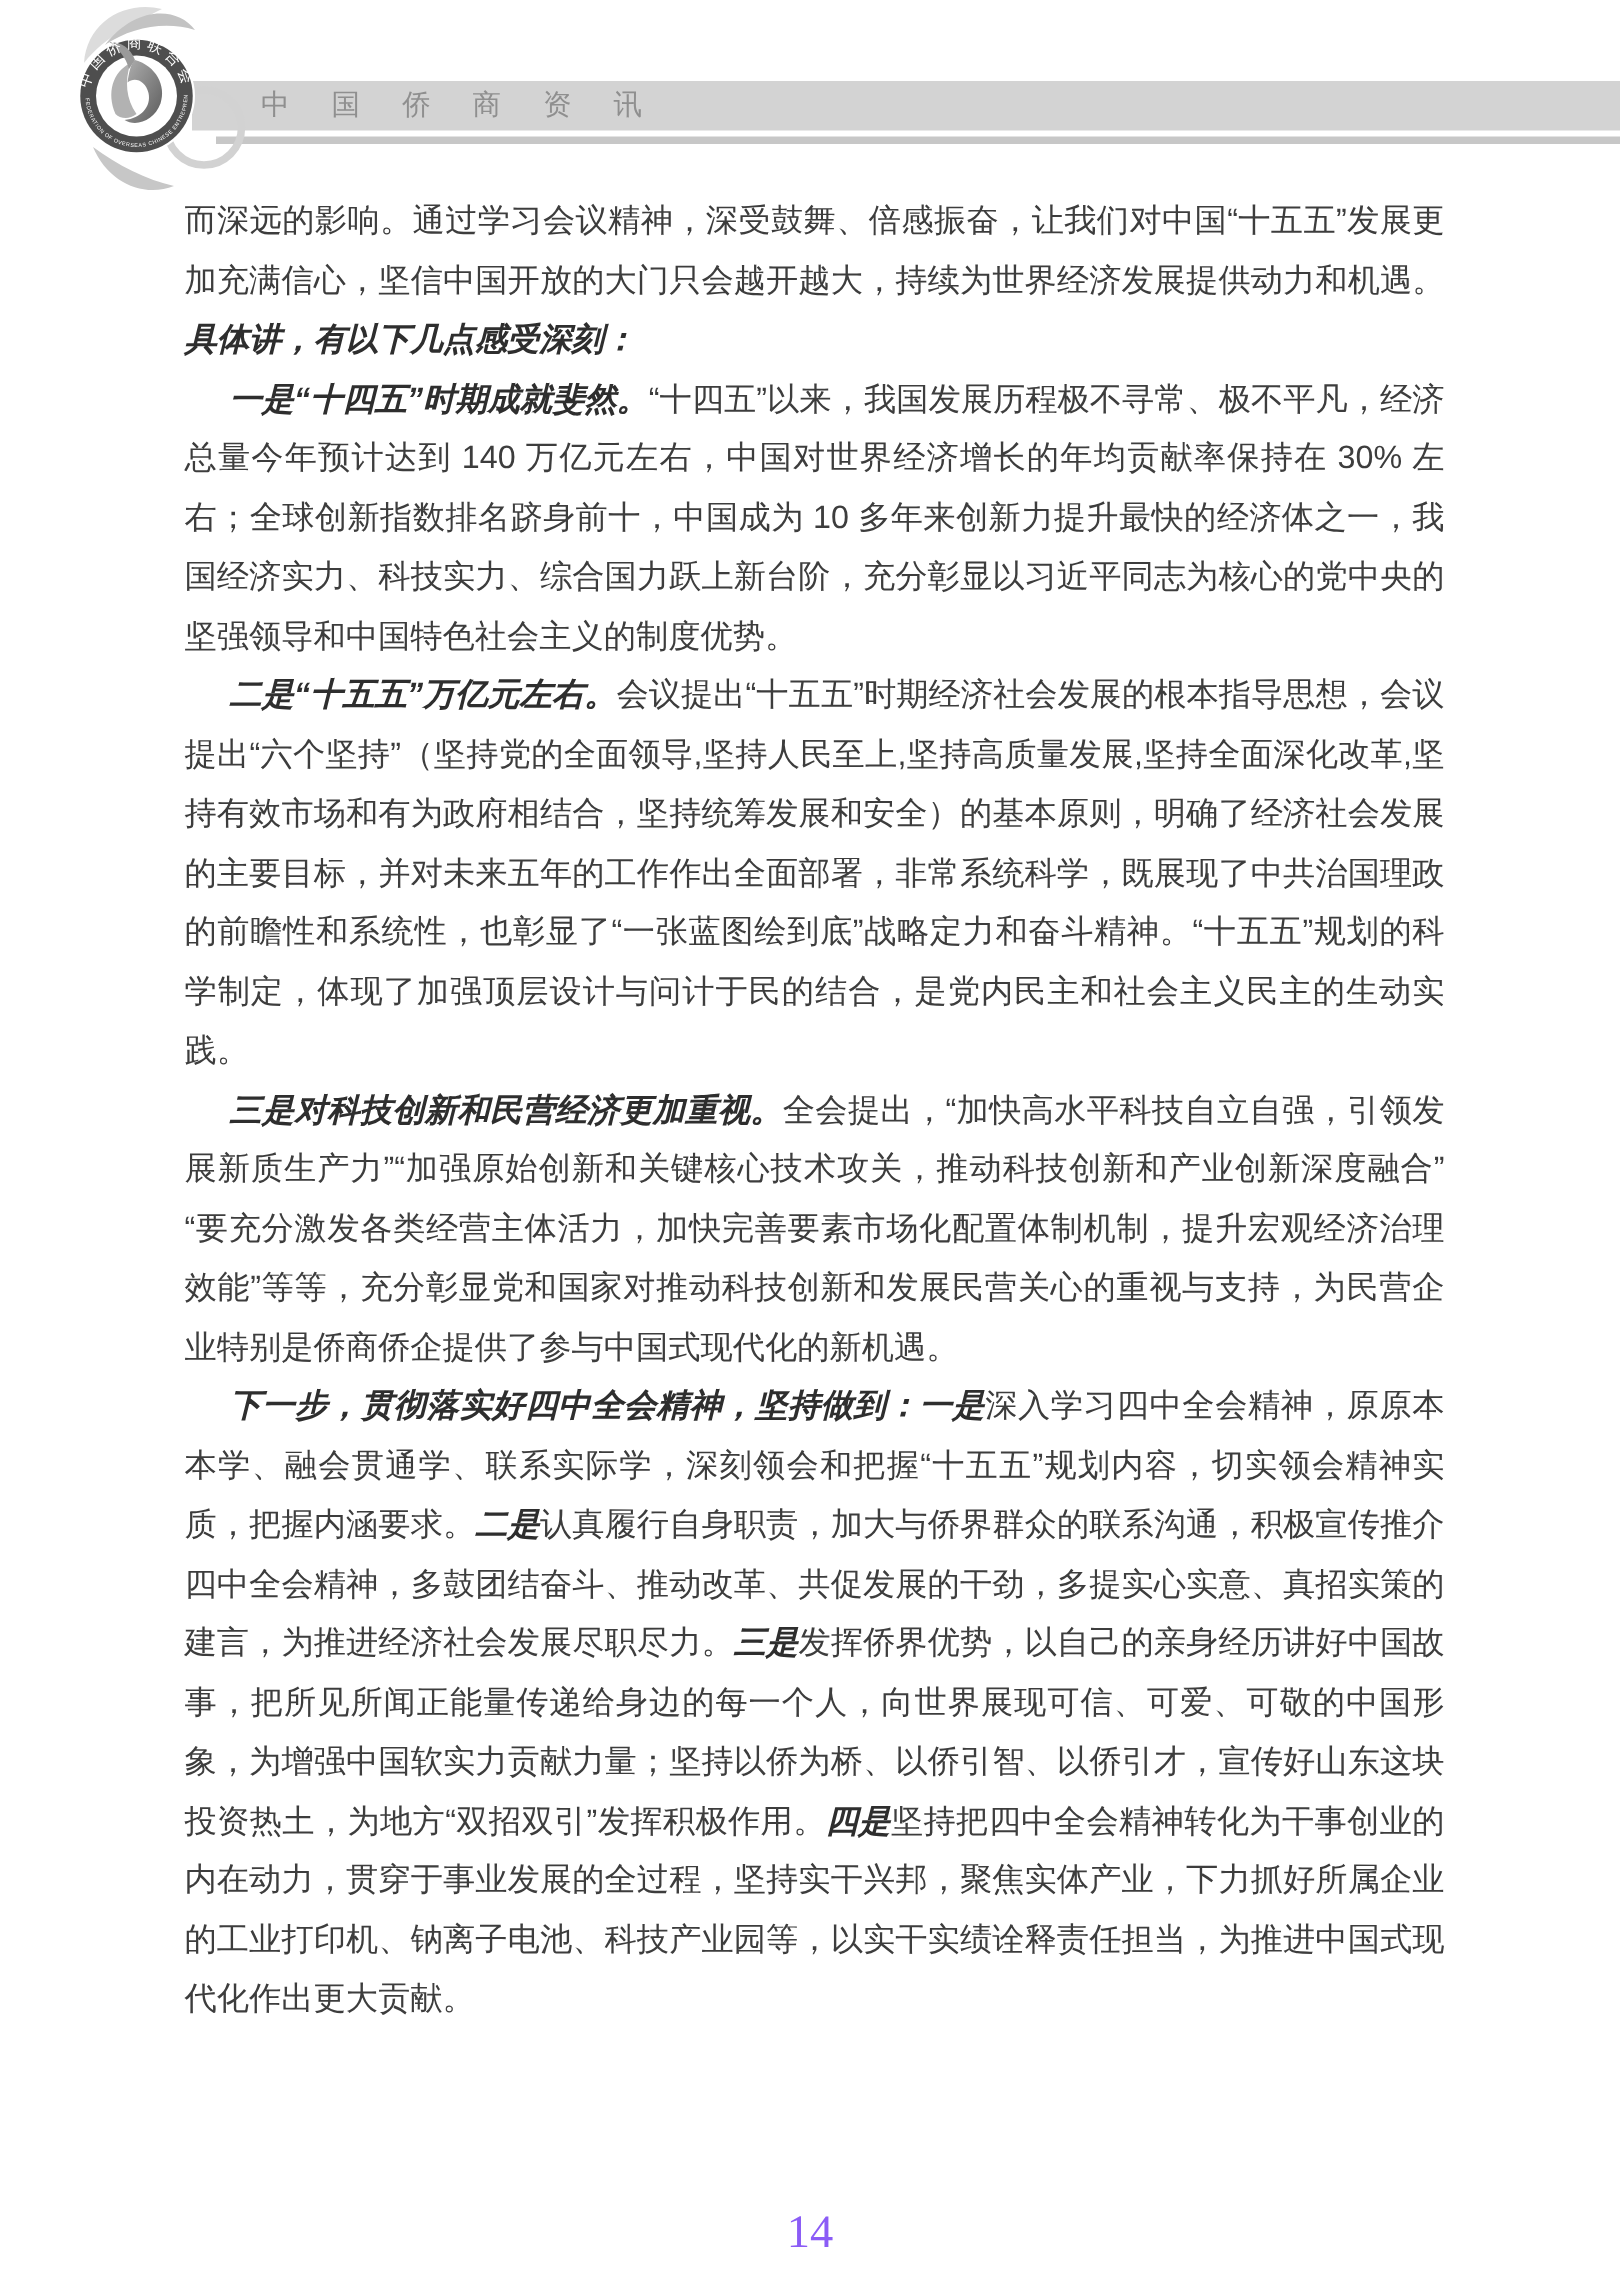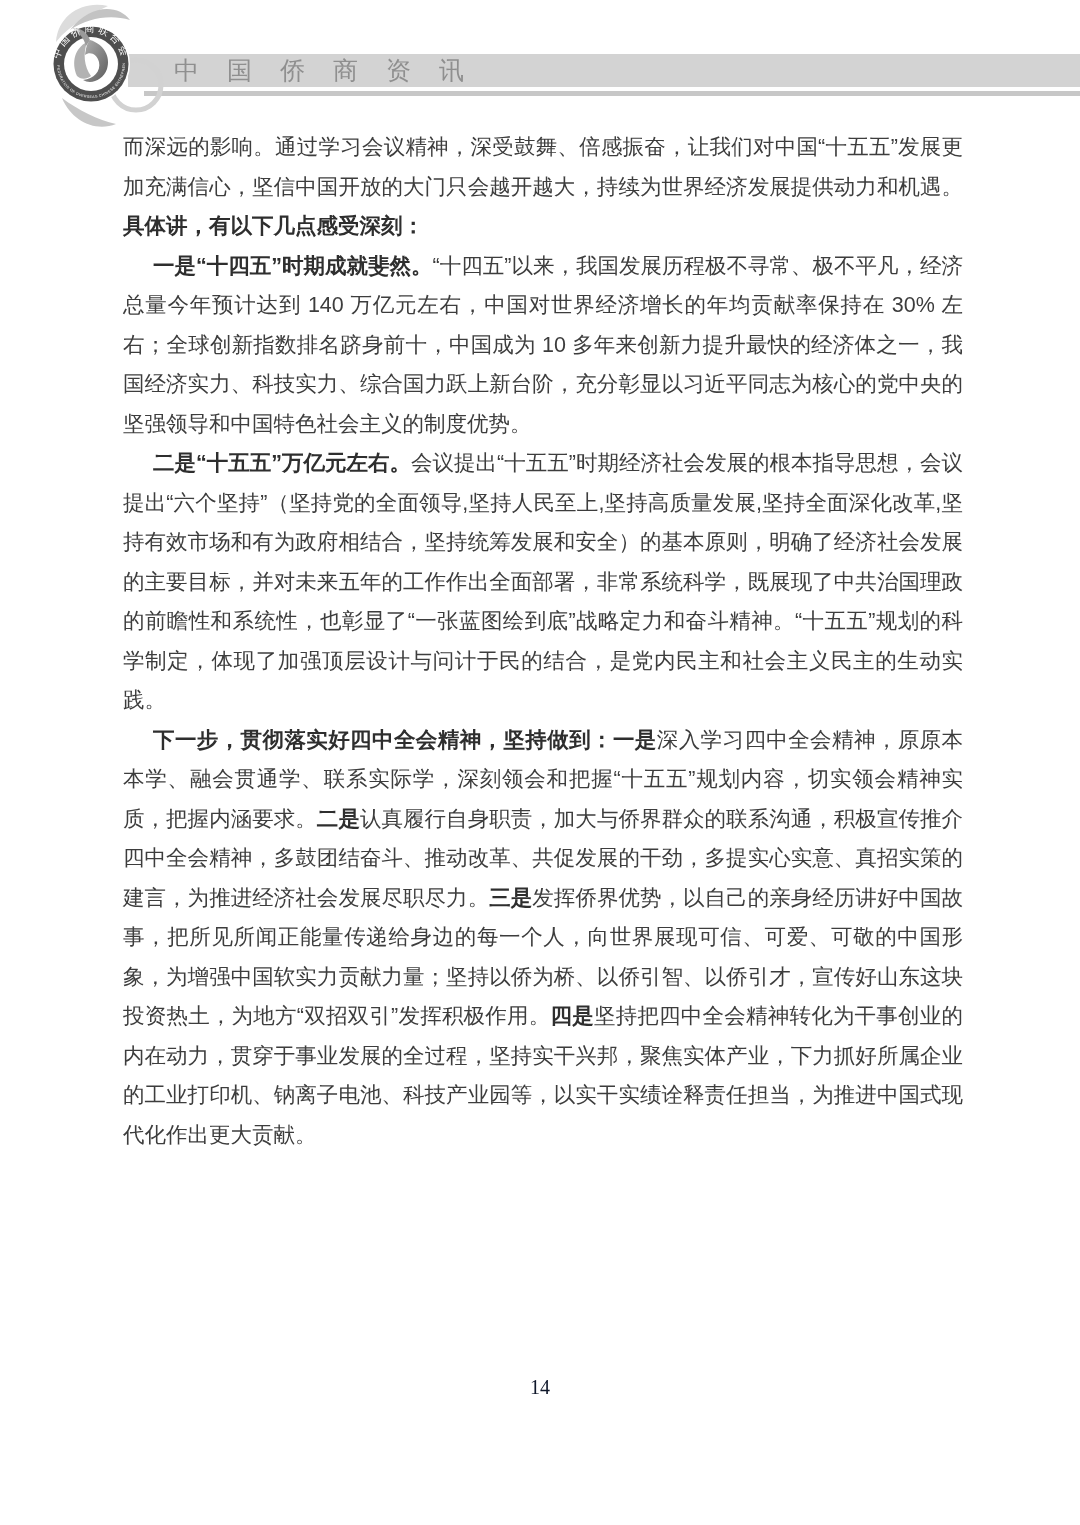--- a/index.html
+++ b/index.html
@@ -15,21 +15,21 @@
   
   .band {
     position: absolute;
     left: 128px; top: 54px; right: 0;
     height: 33px;
     background: #d3d3d3;
   }
   .band-title {
     margin-left: 46px;
     line-height: 33px;
-    font-size: 25px;
+    font-size: 19px;
     color: #8f8f8f;
     letter-spacing: 28px;
     white-space: nowrap;
   }
   .thinline {
     position: absolute;
     left: 144px; top: 91px; right: 0;
     height: 5px;
     background: #c7c7c7;
   }
@@ -43,30 +43,30 @@
     position: absolute;
     left: 123px; top: 128px;
     width: 840px;
     font-size: 21.5px;
     line-height: 39.5px;
     color: #3d3d3d;
     text-align: justify;
   }
   .article p { margin: 0; }
   .article p.indent { text-indent: 30px; }
-  .bold { font-weight: bold; color: #2e2e2e; }
+  .bold { font-weight: bold; color: #2e2e2e; font-style: italic; }
   .byline, .source { text-align: right; text-indent: 0; }
   
   .pagenum {
     position: absolute;
-    top: 1376px; left: 0;
+    top: 1470px; left: 0;
     width: 100%;
     text-align: center;
-    font-size: 20px;
-    color: #0f172a;
+    font-size: 31px;
+    color: #8b5cf6;
     font-family: "Liberation Serif", serif;
   }
 </style>
 </head>
 <body>
 
 <div class="page">
 
   <div class="band">
     <div class="band-title">中国侨商资讯</div>
@@ -104,18 +104,19 @@
     <text font-size="3.6" fill="#ffffff" letter-spacing="0.4">
       <textPath href="#arcBot" startOffset="50%" text-anchor="middle">CHINA FEDERATION OF OVERSEAS CHINESE ENTREPRENEURS</textPath>
     </text>
   </svg>
 
   <div class="article">
     <div>
         <p class=""><span>而深远的影响。通过学习会议精神，深受鼓舞、倍感振奋，让我们对中国“十五五”发展更加充满信心，坚信中国开放的大门只会越开越大，持续为世界经济发展提供动力和机遇。</span><span class="bold">具体讲，有以下几点感受深刻：</span></p>
         <p class="indent"><span class="bold">一是“十四五”时期成就斐然。</span><span>“十四五”以来，我国发展历程极不寻常、极不平凡，经济总量今年预计达到 140 万亿元左右，中国对世界经济增长的年均贡献率保持在 30% 左右；全球创新指数排名跻身前十，中国成为 10 多年来创新力提升最快的经济体之一，我国经济实力、科技实力、综合国力跃上新台阶，充分彰显以习近平同志为核心的党中央的坚强领导和中国特色社会主义的制度优势。</span></p>
         <p class="indent"><span class="bold">二是“十五五”万亿元左右。</span><span>会议提出“十五五”时期经济社会发展的根本指导思想，会议提出“六个坚持”（坚持党的全面领导,坚持人民至上,坚持高质量发展,坚持全面深化改革,坚持有效市场和有为政府相结合，坚持统筹发展和安全）的基本原则，明确了经济社会发展的主要目标，并对未来五年的工作作出全面部署，非常系统科学，既展现了中共治国理政的前瞻性和系统性，也彰显了“一张蓝图绘到底”战略定力和奋斗精神。“十五五”规划的科学制定，体现了加强顶层设计与问计于民的结合，是党内民主和社会主义民主的生动实践。</span></p>
+        <p class="indent"><span class="bold">三是对科技创新和民营经济更加重视。</span><span>全会提出，“加快高水平科技自立自强，引领发展新质生产力”“加强原始创新和关键核心技术攻关，推动科技创新和产业创新深度融合”“要充分激发各类经营主体活力，加快完善要素市场化配置体制机制，提升宏观经济治理效能”等等，充分彰显党和国家对推动科技创新和发展民营关心的重视与支持，为民营企业特别是侨商侨企提供了参与中国式现代化的新机遇。</span></p>
         <p class="indent"><span class="bold">下一步，贯彻落实好四中全会精神，坚持做到：一是</span><span>深入学习四中全会精神，原原本本学、融会贯通学、联系实际学，深刻领会和把握“十五五”规划内容，切实领会精神实质，把握内涵要求。</span><span class="bold">二是</span><span>认真履行自身职责，加大与侨界群众的联系沟通，积极宣传推介四中全会精神，多鼓团结奋斗、推动改革、共促发展的干劲，多提实心实意、真招实策的建言，为推进经济社会发展尽职尽力。</span><span class="bold">三是</span><span>发挥侨界优势，以自己的亲身经历讲好中国故事，把所见所闻正能量传递给身边的每一个人，向世界展现可信、可爱、可敬的中国形象，为增强中国软实力贡献力量；坚持以侨为桥、以侨引智、以侨引才，宣传好山东这块投资热土，为地方“双招双引”发挥积极作用。</span><span class="bold">四是</span><span>坚持把四中全会精神转化为干事创业的内在动力，贯穿于事业发展的全过程，坚持实干兴邦，聚焦实体产业，下力抓好所属企业的工业打印机、钠离子电池、科技产业园等，以实干实绩诠释责任担当，为推进中国式现代化作出更大贡献。</span></p>
       </div>
   </div>
 
   <div class="pagenum">14</div>
 </div>
 
 </body></html>

